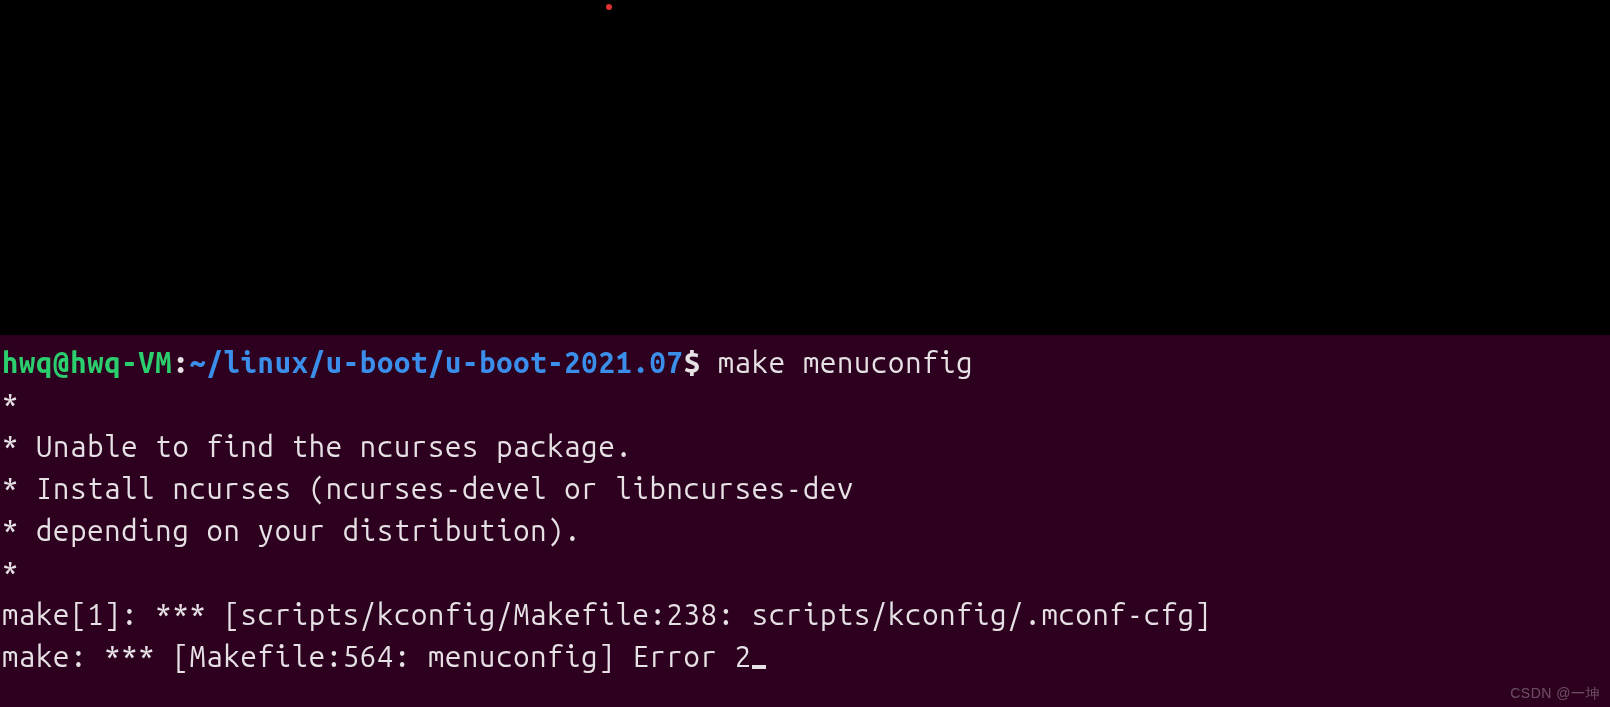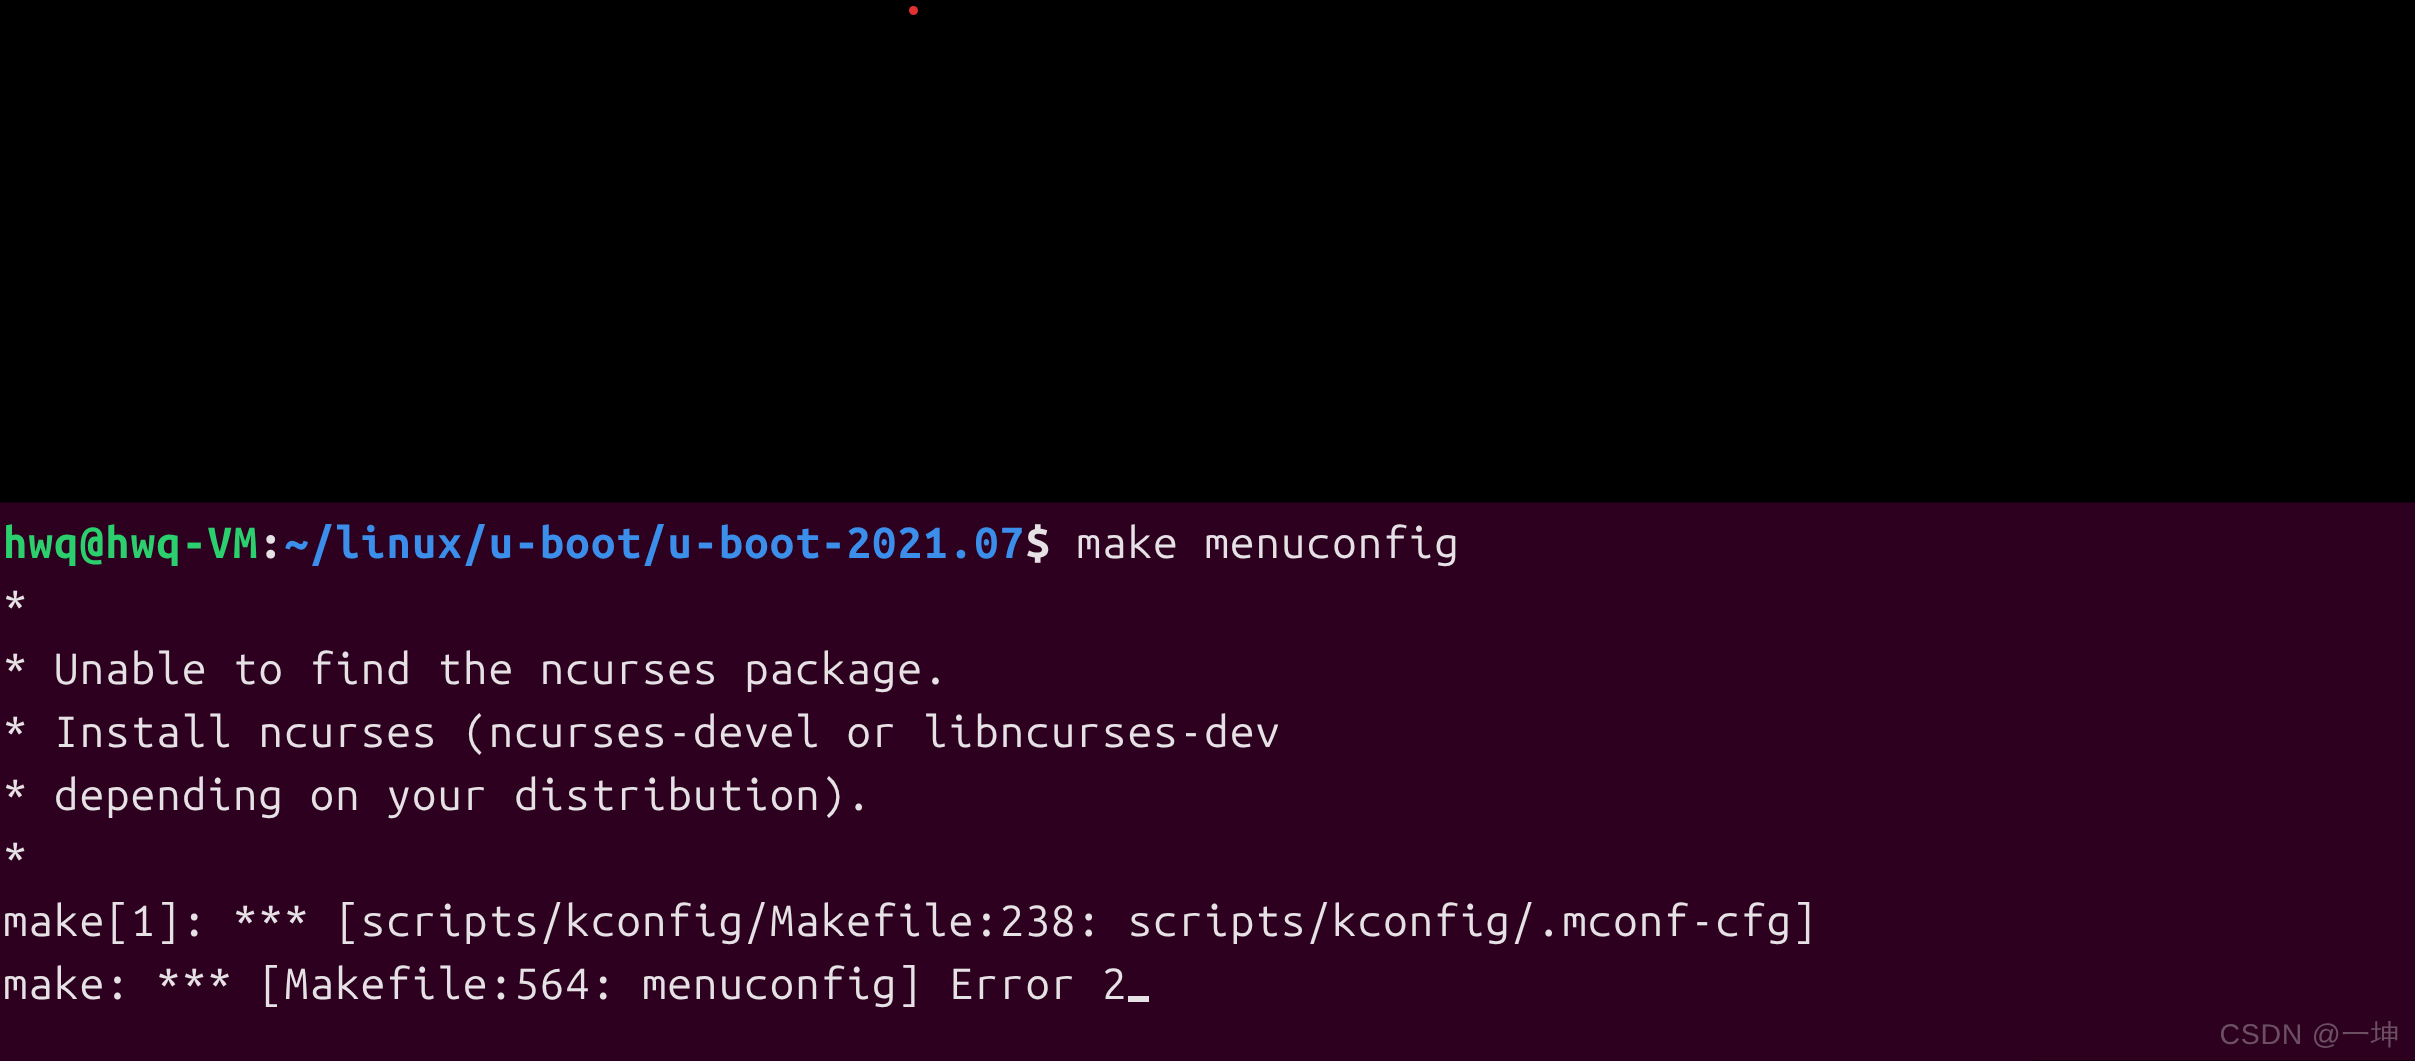--- a/index.html
+++ b/index.html
@@ -56,21 +56,21 @@
     height: 4px;
     background: #e6e1e5;
     vertical-align: -2px;
     margin-left: 0px;
   }
   .watermark {
     position: absolute;
     right: 10px;
     bottom: 4px;
     font-family: Arial, "Microsoft YaHei", sans-serif;
-    font-size: 19px;
+    font-size: 14px;
     color: rgba(230,225,229,0.35);
     letter-spacing: 0.5px;
   }
 </style>
 </head>
 <body>
 
 <div class="top-black">
   <div class="top-marker"></div>
 </div>

